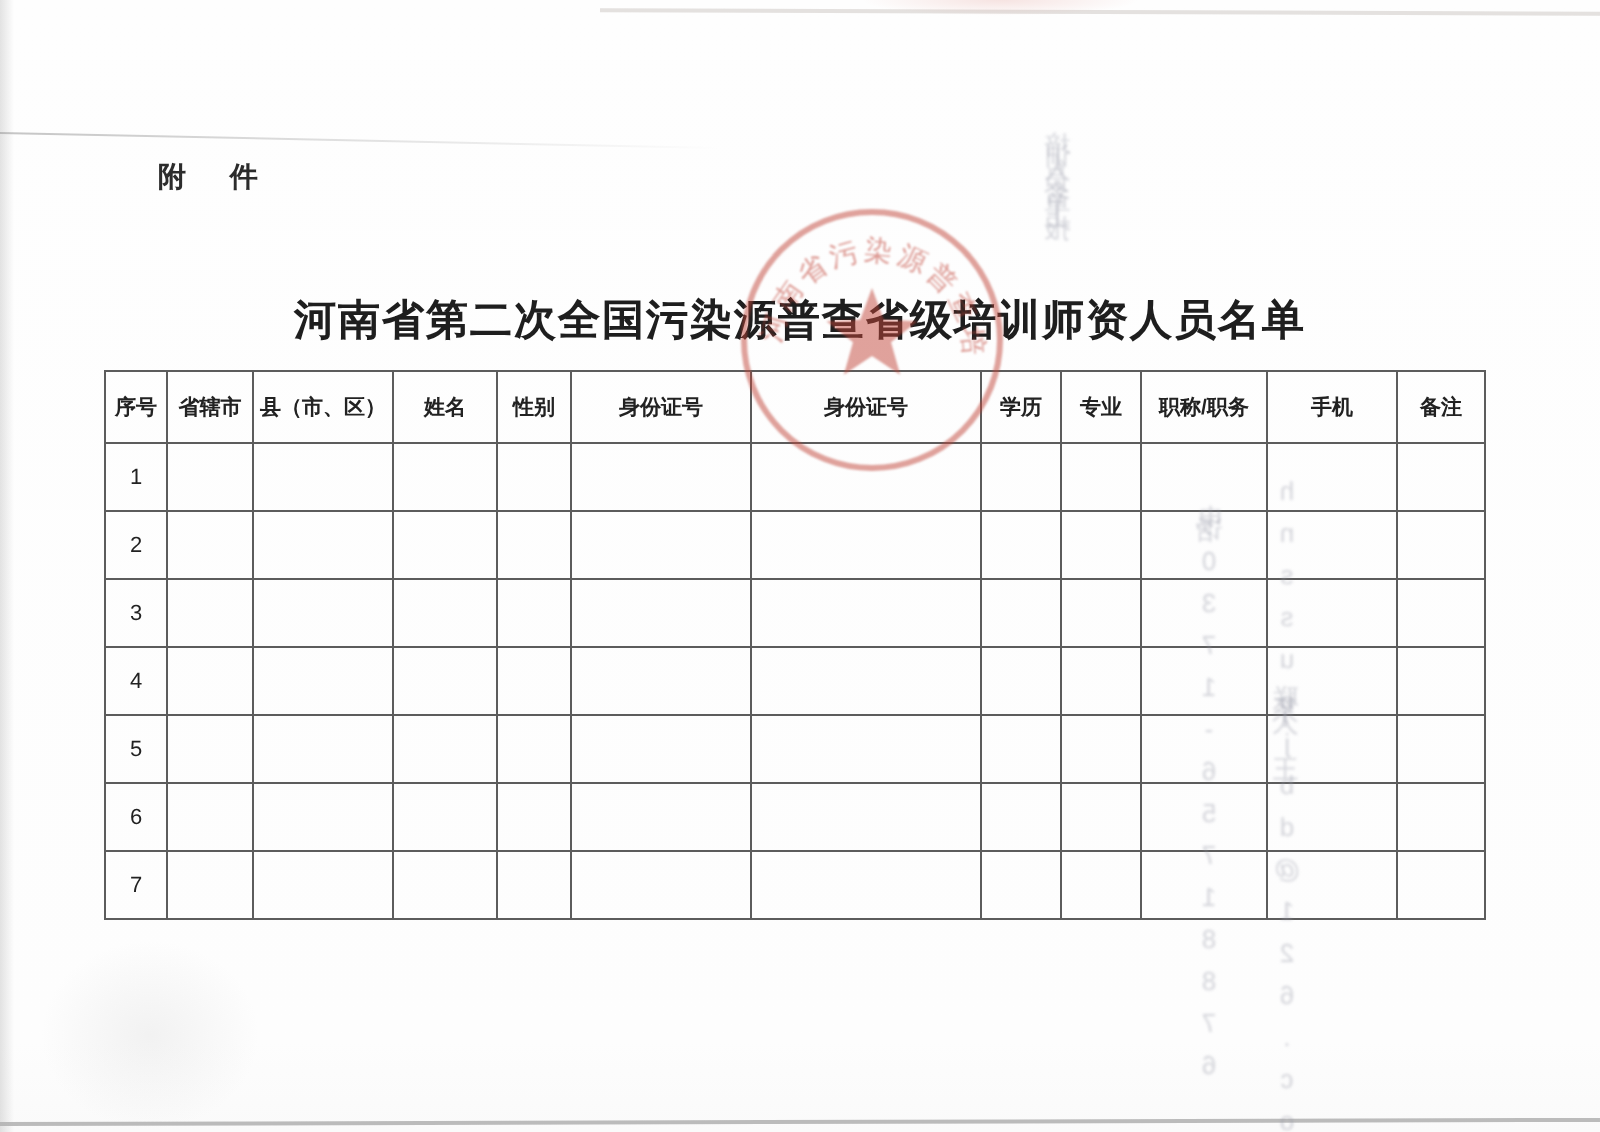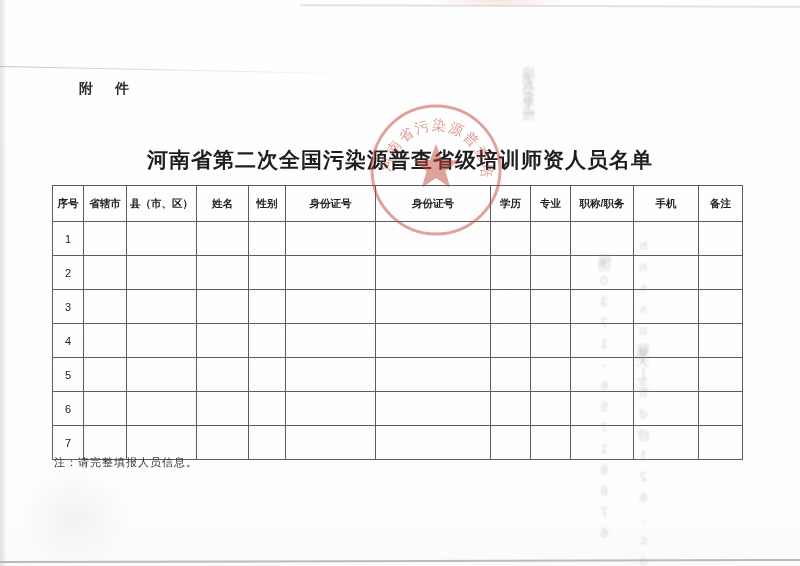--- a/index.html
+++ b/index.html
@@ -205,21 +205,20 @@
           <td></td>
           <td></td>
           <td></td>
           <td></td>
           <td></td>
           <td></td>
         </tr>
       </tbody>
   </table>
 
-  <div class="footnote">注：请完整填报人员信息。</div>
 
   <div class="seal">
     <svg width="136" height="136" viewBox="0 0 136 136">
       <defs>
         <path id="arcPath" d="M 22 74 A 46 46 0 1 1 114 74"></path>
       </defs>
       <circle cx="68" cy="68" r="64" fill="none" stroke="#c2463a" stroke-width="3" opacity="0.5"></circle>
       <polygon points="68,42 73.9,57.9 90.8,58.6 77.5,69.1 82.1,85.4 68,76 53.9,85.4 58.5,69.1 45.2,58.6 62.1,57.9" fill="#c2463a" opacity="0.5"></polygon>
       <text font-size="14" fill="#c2463a" opacity="0.55" letter-spacing="2" font-family="Liberation Sans, DejaVu Sans, sans-serif">
         <textPath id="sealArcText" href="#arcPath" startOffset="4">河南省污染源普查培训专用</textPath>

